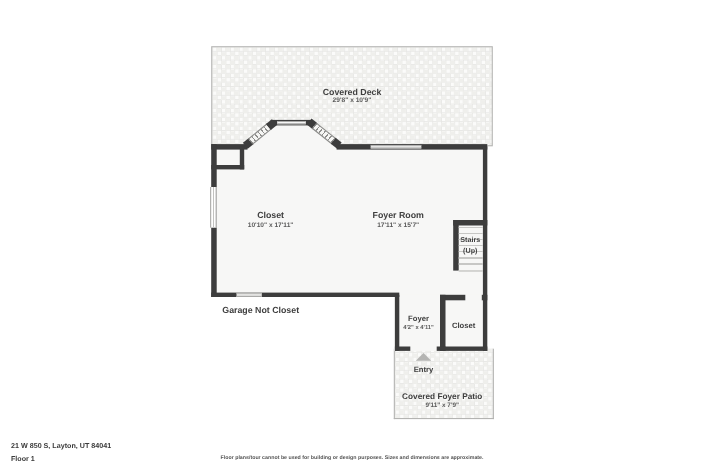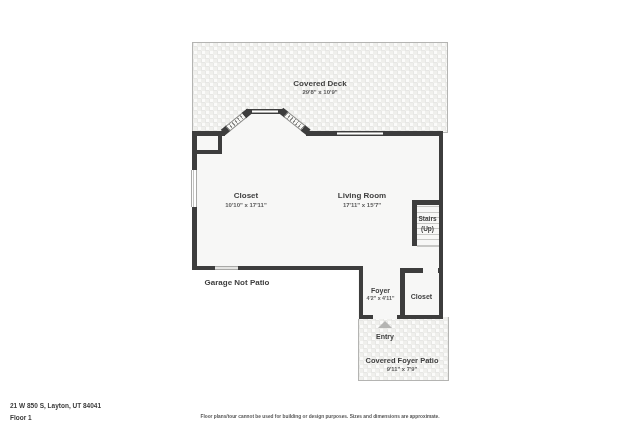--- a/index.html
+++ b/index.html
@@ -103,27 +103,27 @@
   <div class="wall" style="left:400px;top:314.5px;width:43px;height:4.5px;"></div>
 
   <div class="tri" style="left:378px;top:321px;"></div>
 
   <div class="lbl" style="left:320px;top:80px;font-size:8px;">Covered Deck</div>
   <div class="dim" style="left:320px;top:89px;font-size:6px;">29'8" x 10'9"</div>
 
   <div class="lbl" style="left:246px;top:192px;font-size:8px;">Closet</div>
   <div class="dim" style="left:246px;top:202px;font-size:6px;">10'10" x 17'11"</div>
 
-  <div class="lbl" style="left:362px;top:192px;font-size:8px;">Living Room</div>
+  <div class="lbl" style="left:362px;top:192px;font-size:8px;">Foyer Room</div>
   <div class="dim" style="left:362px;top:202px;font-size:6px;">17'11" x 15'7"</div>
 
   <div class="lbl" style="left:427.5px;top:216px;font-size:6.5px;">Stairs</div>
   <div class="lbl" style="left:427.5px;top:226px;font-size:6.5px;">(Up)</div>
 
-  <div class="lbl" style="left:237px;top:279px;font-size:8px;">Garage Not Patio</div>
+  <div class="lbl" style="left:237px;top:279px;font-size:8px;">Garage Not Closet</div>
 
   <div class="lbl" style="left:380.5px;top:287px;font-size:7px;">Foyer</div>
   <div class="dim" style="left:380.5px;top:296px;font-size:5.3px;">4'2" x 4'11"</div>
 
   <div class="lbl" style="left:421.5px;top:293px;font-size:7px;">Closet</div>
 
   <div class="lbl" style="left:385px;top:333px;font-size:7px;">Entry</div>
 
   <div class="lbl" style="left:402px;top:357px;font-size:7.5px;">Covered Foyer Patio</div>
   <div class="dim" style="left:402px;top:366.5px;font-size:5.8px;">9'11" x 7'9"</div>

